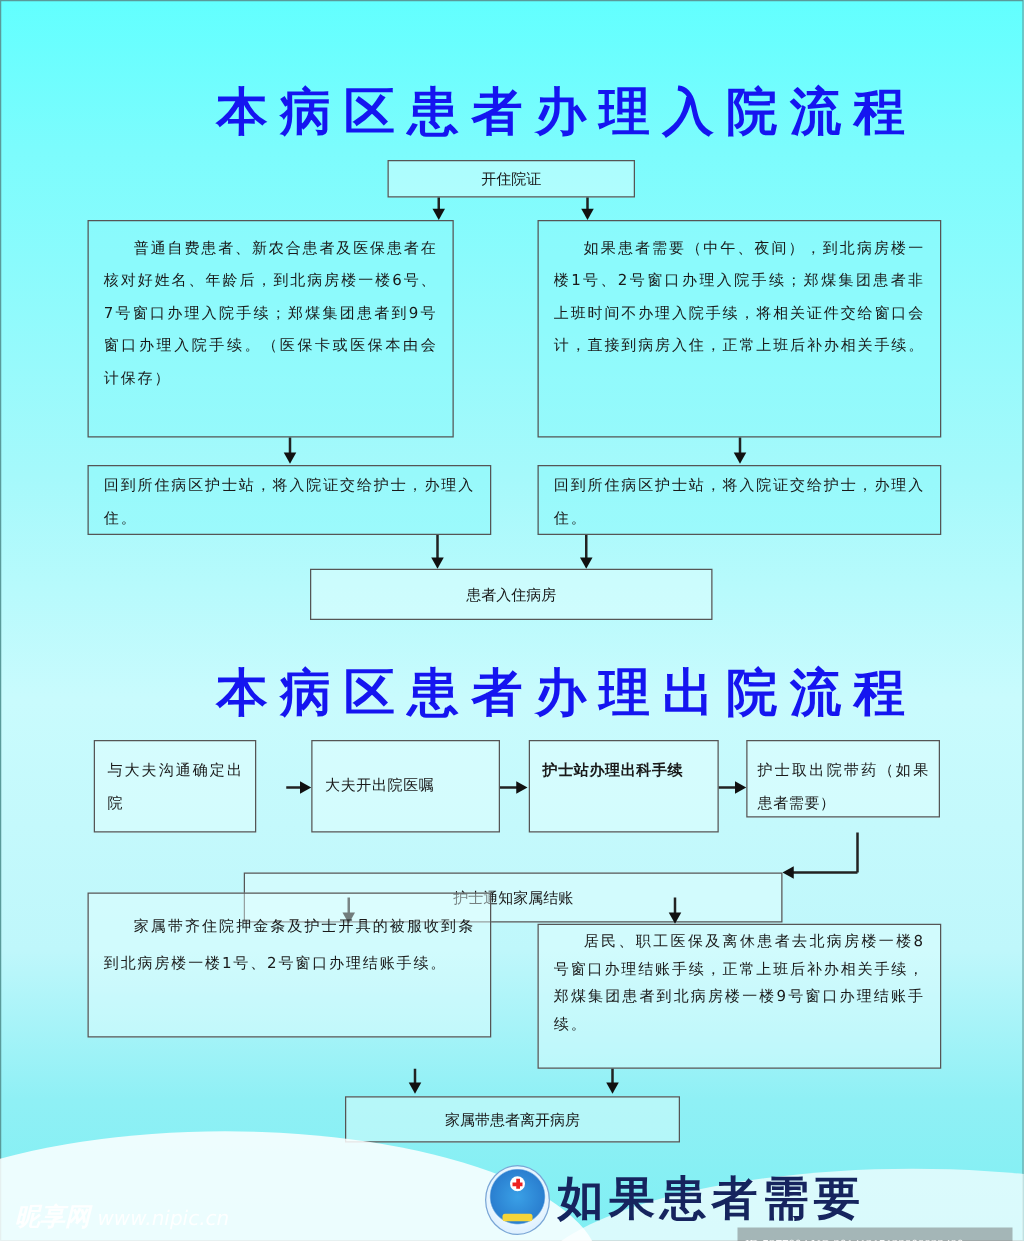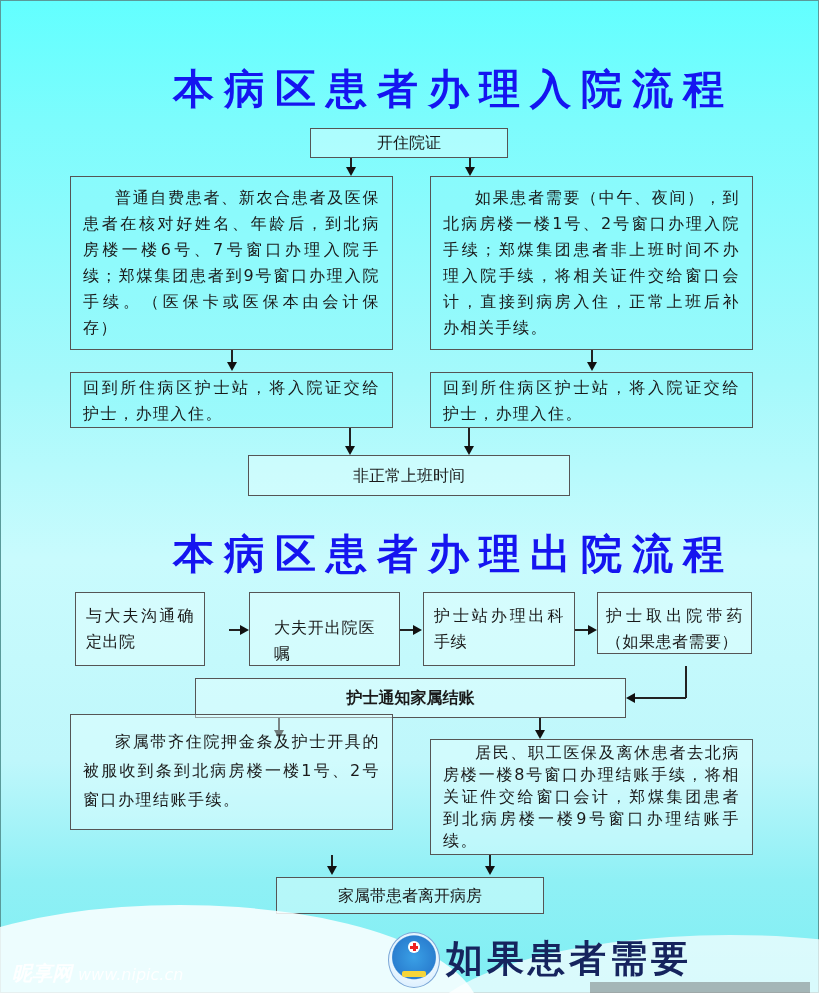--- a/index.html
+++ b/index.html
@@ -10,21 +10,21 @@
   }
   .frame { position: absolute; left: 0; top: 0; width: 817px; height: 991px; border: 1px solid #5a9a9a; pointer-events: none; }
   .title {
     position: absolute; left: 0; width: 819px; text-align: center;
     font-family: "DejaVu Serif", "Liberation Serif", serif;
     font-weight: bold; color: #1515f0; font-size: 41px; letter-spacing: 10px; padding-left: 44px;
   }
   .box {
     position: absolute; box-sizing: border-box;
     border: 1.5px solid #555; color: #1a1a1a;
-    font-size: 16px; line-height: 26px;
+    font-size: 12px; line-height: 26px;
   }
   .box.fill-cyan { background: rgba(140,250,252,0.55); }
   .box.fill-light { background: rgba(230,255,255,0.45); }
   .box.center { display: flex; align-items: center; justify-content: center; text-align: center; }
   .box .txt { padding: 4px 12px; text-align: justify; letter-spacing: 1.5px; }
   .box .indent { text-indent: 2em; }
   .vline { position: absolute; width: 1.5px; background: #222; }
   .hline { position: absolute; height: 1.5px; background: #222; }
   .arrow-down {
     position: absolute; width: 0; height: 0;
@@ -79,21 +79,21 @@
 
 <div class="box center fill-light" style="left:310px; top:128px; width:198px; height:30px;">
   <span>开住院证</span>
 </div>
 
 <div class="vline" style="left:350px; top:158px; height:11px;"></div>
 <div class="arrow-down" style="left:346px; top:167px;"></div>
 <div class="vline" style="left:469px; top:158px; height:11px;"></div>
 <div class="arrow-down" style="left:465px; top:167px;"></div>
 
-<div class="box fill-cyan" style="left:70px; top:176px; width:323px; height:174px;">
+<div class="box fill-cyan" style="left:70px; top:176px; width:293px; height:174px;">
   <div class="txt indent" style="padding-top:8px;">普通自费患者、新农合患者及医保患者在核对好姓名、年龄后，到北病房楼一楼6号、7号窗口办理入院手续；郑煤集团患者到9号窗口办理入院手续。（医保卡或医保本由会计保存）</div>
 </div>
 <div class="box fill-cyan" style="left:430px; top:176px; width:323px; height:174px;">
   <div class="txt indent" style="padding-top:8px;">如果患者需要（中午、夜间），到北病房楼一楼1号、2号窗口办理入院手续；郑煤集团患者非上班时间不办理入院手续，将相关证件交给窗口会计，直接到病房入住，正常上班后补办相关手续。</div>
 </div>
 
 <div class="vline" style="left:231px; top:350px; height:14px;"></div>
 <div class="arrow-down" style="left:227px; top:362px;"></div>
 <div class="vline" style="left:591px; top:350px; height:14px;"></div>
 <div class="arrow-down" style="left:587px; top:362px;"></div>
@@ -104,65 +104,65 @@
 <div class="box fill-cyan" style="left:430px; top:372px; width:323px; height:56px;">
   <div class="txt" style="padding-top:2px;">回到所住病区护士站，将入院证交给护士，办理入住。</div>
 </div>
 
 <div class="vline" style="left:349px; top:428px; height:20px;"></div>
 <div class="arrow-down" style="left:345px; top:446px;"></div>
 <div class="vline" style="left:468px; top:428px; height:20px;"></div>
 <div class="arrow-down" style="left:464px; top:446px;"></div>
 
 <div class="box center fill-light" style="left:248px; top:455px; width:322px; height:41px;">
-  <span>非正常上班时间</span>
+  <span>患者入住病房</span>
 </div>
 
 <div class="title" style="top:527px;">本病区患者办理出院流程</div>
 
 <div class="box fill-light" style="left:75px; top:592px; width:130px; height:74px;">
   <div class="txt" style="padding:10px 10px; letter-spacing:0.5px;">与大夫沟通确定出院</div>
 </div>
 <div class="hline" style="left:229px; top:629px; height:1.5px; width:12px;"></div>
 <div class="arrow-right" style="left:240px; top:625px;"></div>
 
 <div class="box fill-light" style="left:249px; top:592px; width:151px; height:74px;">
-  <div class="txt" style="padding:22px 24px; letter-spacing:0.5px;">大夫开出院医嘱</div>
+  <div class="txt" style="padding:22px 10px; letter-spacing:0.5px;">大夫开出院医嘱</div>
 </div>
 <div class="hline" style="left:400px; top:629px; height:1.5px; width:14px;"></div>
 <div class="arrow-right" style="left:413px; top:625px;"></div>
 
 <div class="box fill-light" style="left:423px; top:592px; width:152px; height:74px;">
-  <div class="txt" style="padding:10px 10px; letter-spacing:0.5px;">护士站办理出科手续</div>
+  <div class="txt" style="padding:10px 10px; letter-spacing:0.5px;font-weight:bold;">护士站办理出科手续</div>
 </div>
 <div class="hline" style="left:575px; top:629px; height:1.5px; width:14px;"></div>
 <div class="arrow-right" style="left:588px; top:625px;"></div>
 
 <div class="box fill-light" style="left:597px; top:592px; width:155px; height:62px;">
   <div class="txt" style="padding:10px 8px; letter-spacing:0.5px;">护士取出院带药（如果患者需要）</div>
 </div>
 
 <div class="vline" style="left:685px; top:666px; height:32px;"></div>
 <div class="hline" style="left:634px; top:697px; width:52px;"></div>
 <div class="arrow-left" style="left:626px; top:693px;"></div>
 
-<div class="box center fill-light" style="left:195px; top:678px; width:431px; height:40px;font-weight:bold;">
+<div class="box center fill-light" style="left:195px; top:698px; width:431px; height:40px;">
   <span>护士通知家属结账</span>
 </div>
 
 <div class="vline" style="left:278px; top:718px; height:14px;"></div>
 <div class="arrow-down" style="left:274px; top:730px;"></div>
 <div class="vline" style="left:539px; top:718px; height:14px;"></div>
 <div class="arrow-down" style="left:535px; top:730px;"></div>
 
 <div class="box fill-light" style="left:70px; top:714px; width:323px; height:116px;">
   <div class="txt indent" style="padding-top:12px; line-height:29px;">家属带齐住院押金条及护士开具的被服收到条到北病房楼一楼1号、2号窗口办理结账手续。</div>
 </div>
 <div class="box fill-light" style="left:430px; top:739px; width:323px; height:116px;">
-  <div class="txt indent" style="padding-top:2px; line-height:22px;">居民、职工医保及离休患者去北病房楼一楼8号窗口办理结账手续，将相关证件交给窗口会计，郑煤集团患者到北病房楼一楼9号窗口办理结账手续。</div>
+  <div class="txt indent" style="padding-top:2px; line-height:22px;">居民、职工医保及离休患者去北病房楼一楼8号窗口办理结账手续，正常上班后补办相关手续，郑煤集团患者到北病房楼一楼9号窗口办理结账手续。</div>
 </div>
 
 <div class="vline" style="left:331px; top:855px; height:13px;"></div>
 <div class="arrow-down" style="left:327px; top:866px;"></div>
 <div class="vline" style="left:489px; top:855px; height:13px;"></div>
 <div class="arrow-down" style="left:485px; top:866px;"></div>
 
 <div class="box center fill-light" style="left:276px; top:877px; width:268px; height:37px;">
   <span>家属带患者离开病房</span>
 </div>

